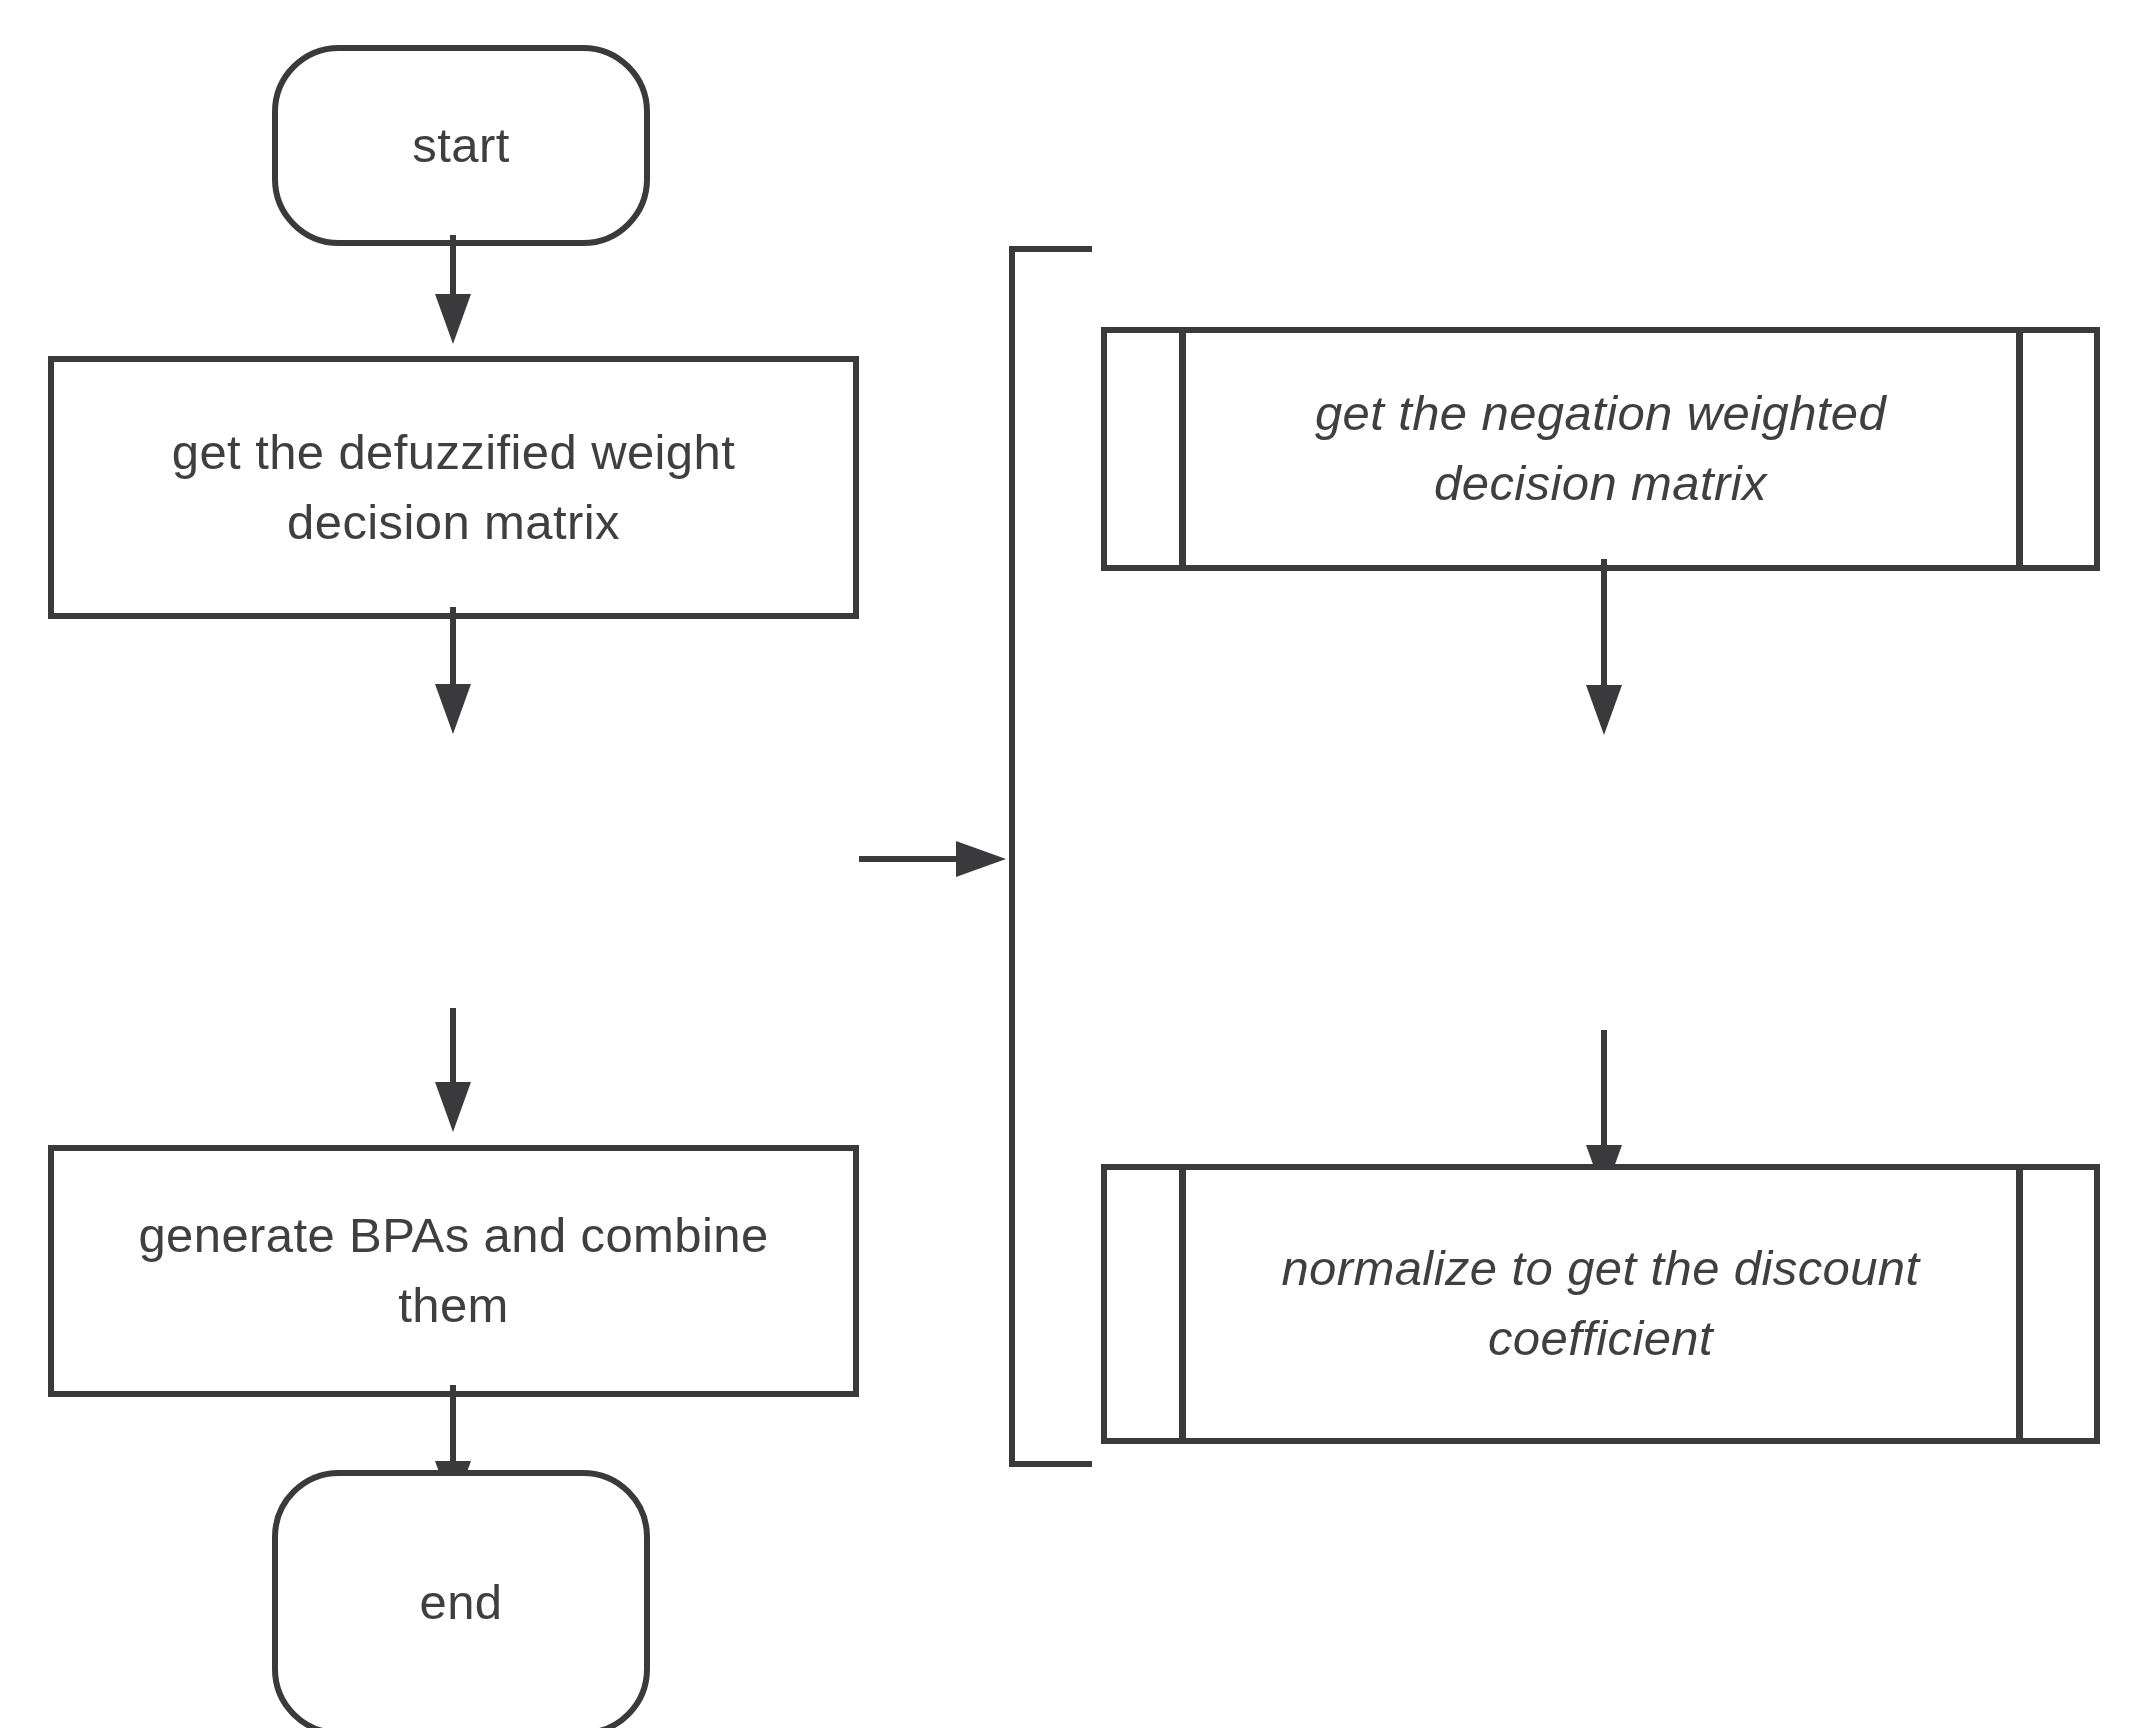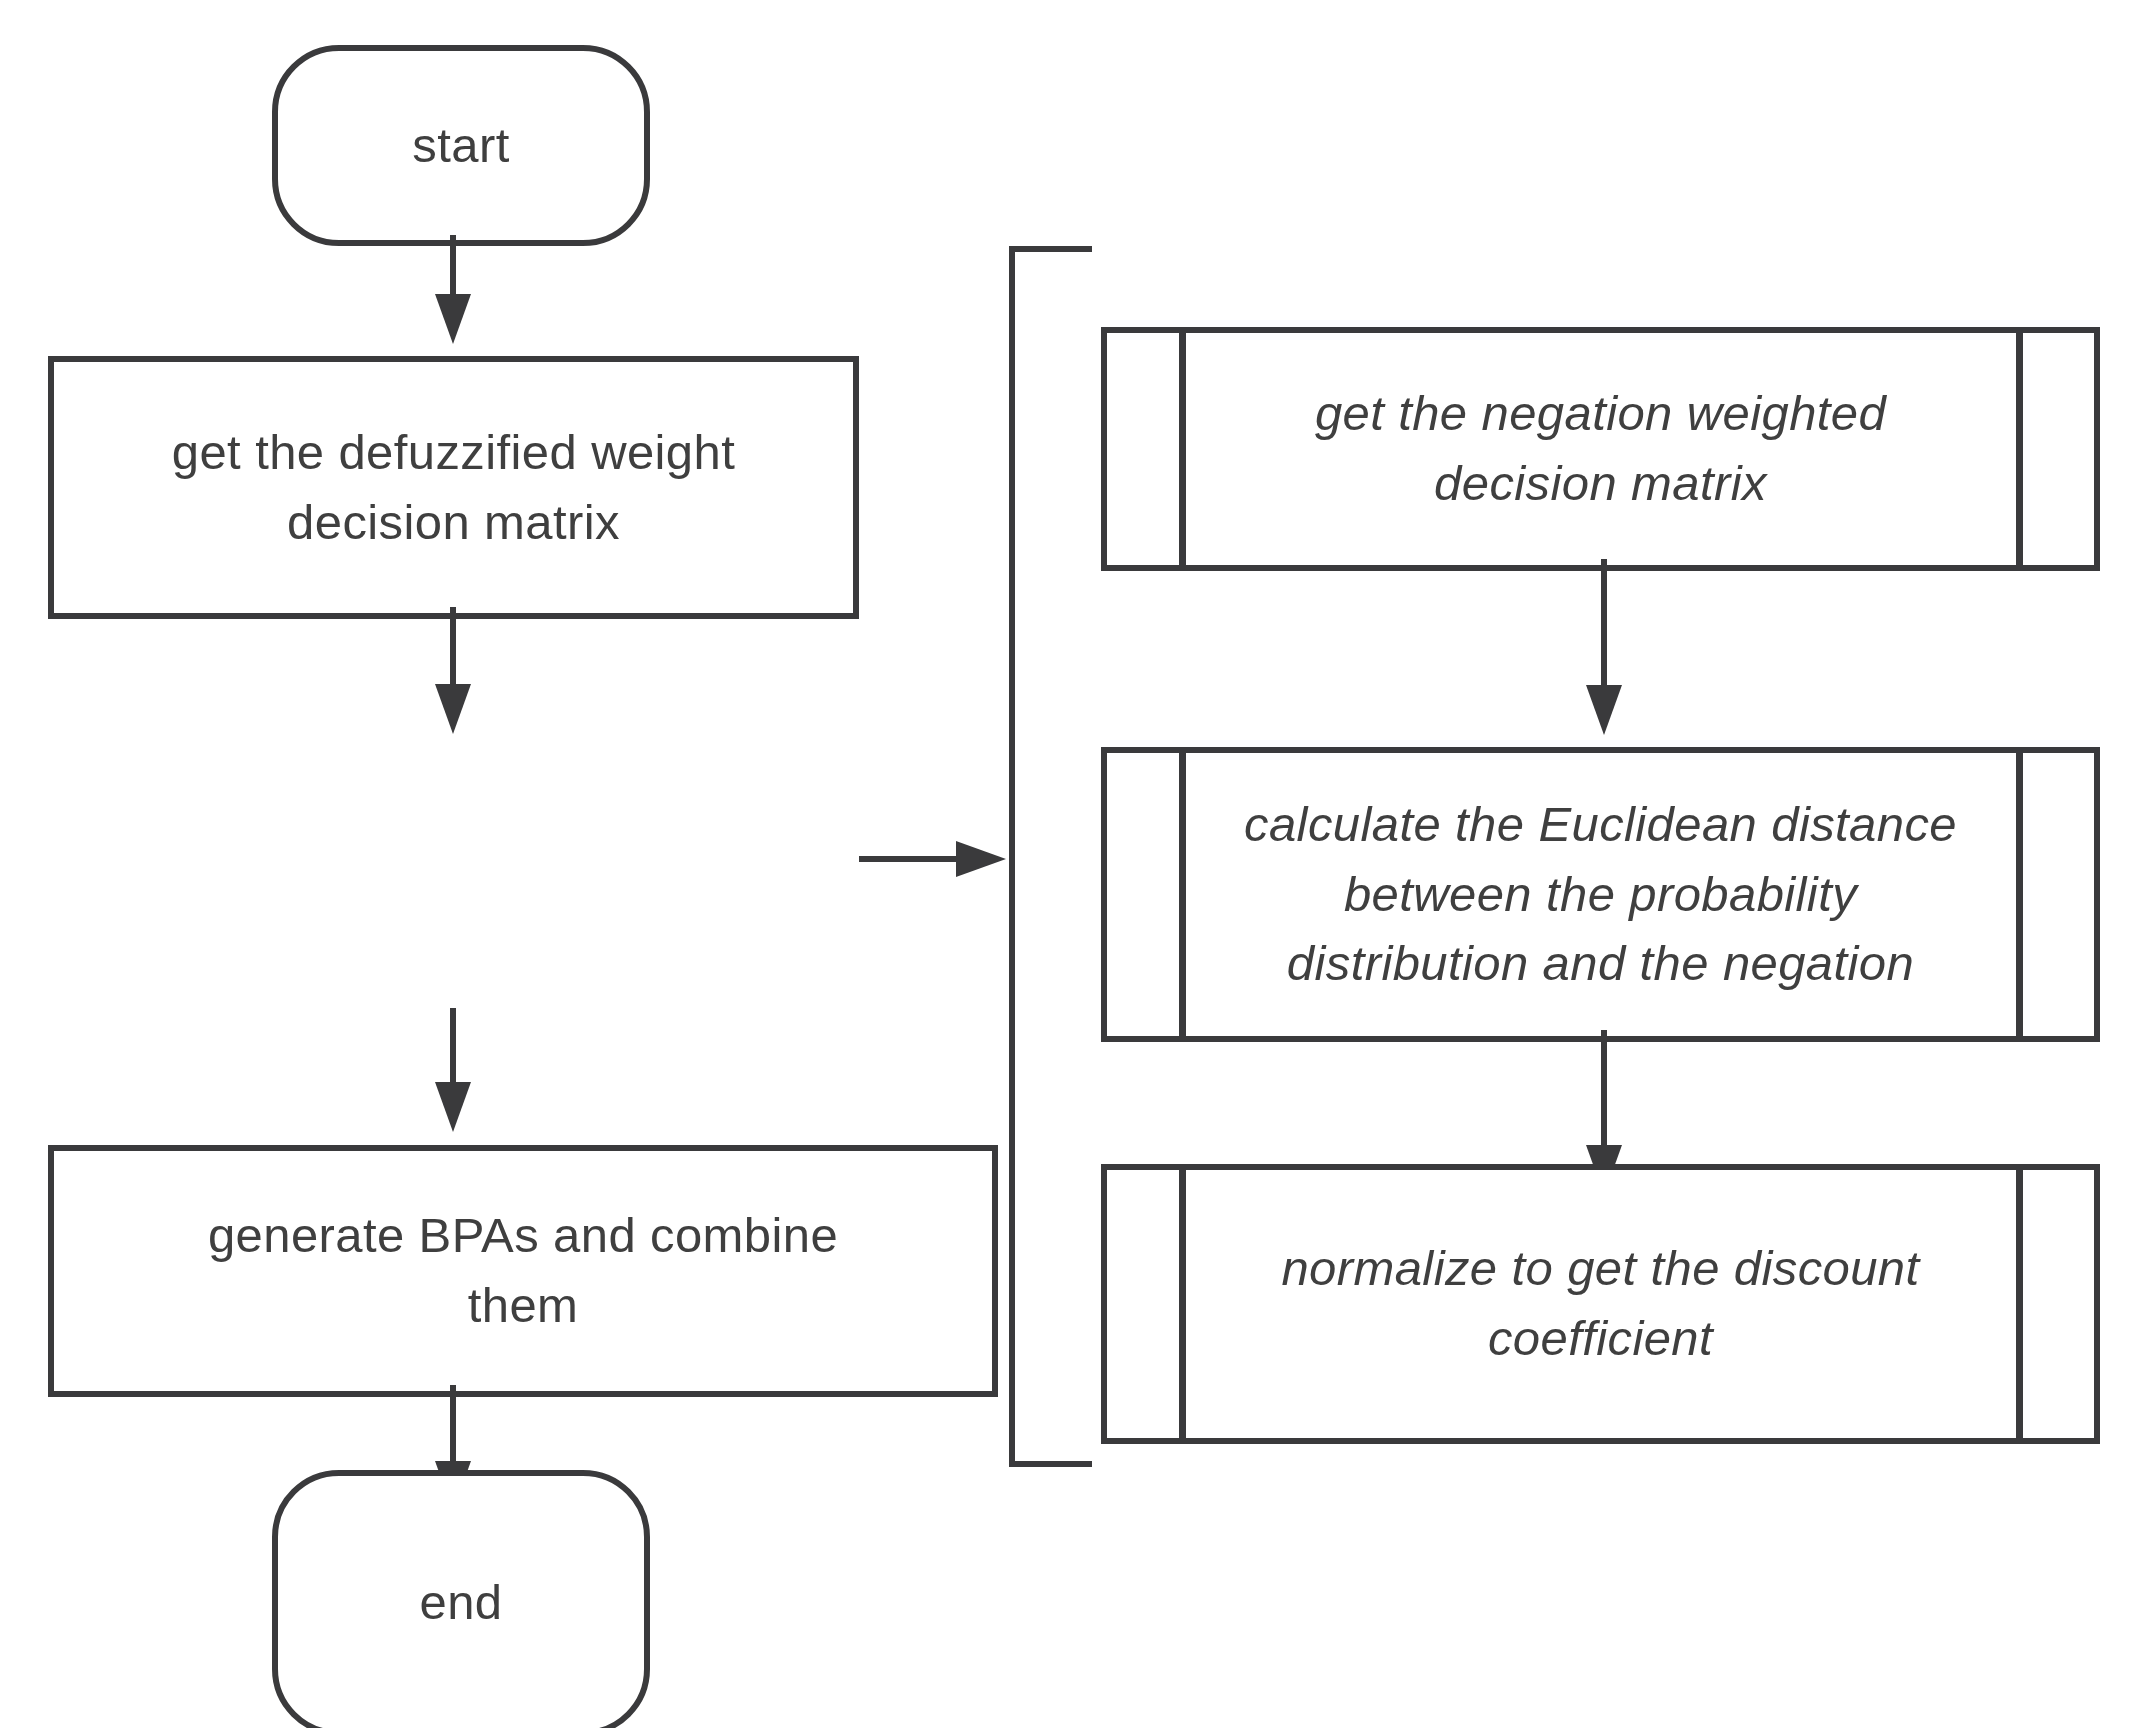--- a/index.html
+++ b/index.html
@@ -102,21 +102,21 @@
     <div class="shaft-v" style="left:450px; top:607px; height:98px;"></div>
     <div class="head-down" style="left:435px; top:684px;"></div>
   </div>
 
 
   <div>
     <div class="shaft-v" style="left:450px; top:1008px; height:95px;"></div>
     <div class="head-down" style="left:435px; top:1082px;"></div>
   </div>
 
-  <div class="node" style="left:48px; top:1133px; width:950px; height:252px;">
+  <div class="node" style="left:48px; top:1133px; width:811px; height:252px;">
     <div class="label">generate BPAs and combine
 them</div>
   </div>
 
   <div>
     <div class="shaft-v" style="left:450px; top:1385px; height:97px;"></div>
     <div class="head-down" style="left:435px; top:1461px;"></div>
   </div>
 
   <div class="node terminator" style="left:272px; top:1458px; width:378px; height:266px;">
@@ -135,27 +135,20 @@
     <div class="subroutine-line" style="right:71px;"></div>
     <div class="label sub-pad">get the negation weighted
 decision matrix</div>
   </div>
 
   <div>
     <div class="shaft-v" style="left:1601px; top:559px; height:147px;"></div>
     <div class="head-down" style="left:1586px; top:685px;"></div>
   </div>
 
-  <div class="node" style="left:1101px; top:735px; width:999px; height:295px;">
-    <div class="subroutine-line" style="left:72px;"></div>
-    <div class="subroutine-line" style="right:71px;"></div>
-    <div class="label sub-pad">calculate the Euclidean distance
-between the probability
-distribution and the negation</div>
-  </div>
 
   <div>
     <div class="shaft-v" style="left:1601px; top:1030px; height:135px;"></div>
     <div class="head-down" style="left:1586px; top:1145px;"></div>
   </div>
 
   <div class="node" style="left:1101px; top:1152px; width:999px; height:280px;">
     <div class="subroutine-line" style="left:72px;"></div>
     <div class="subroutine-line" style="right:71px;"></div>
     <div class="label sub-pad">normalize to get the discount

